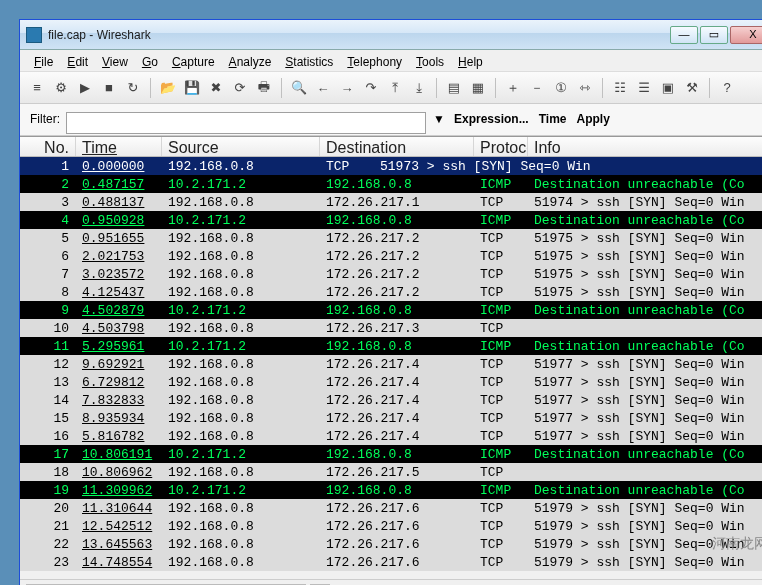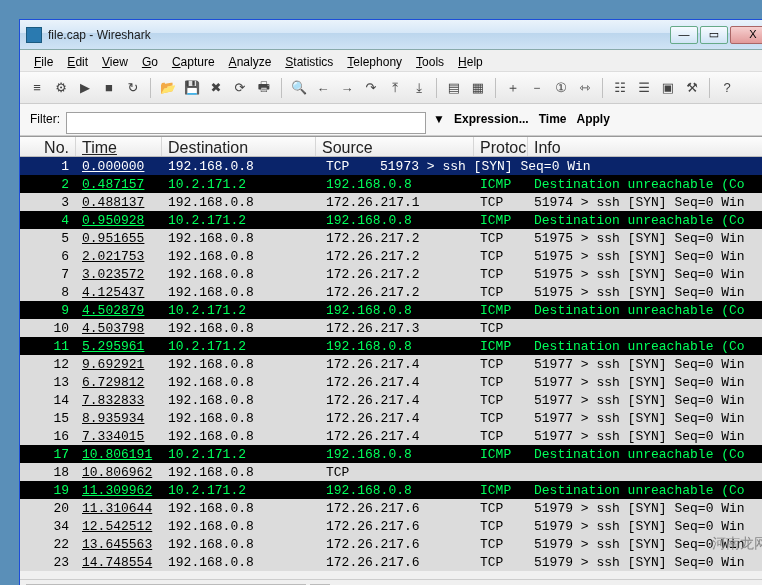--- a/index.html
+++ b/index.html
@@ -114,22 +114,22 @@
     <span class="dd">▼</span>
     <span class="link">Expression...</span>
     <span class="link">Time</span>
     <span class="link">Apply</span>
   </div>
 
   <div class="packetlist">
     <div class="phead">
       <div class="col no">No.</div>
       <div class="col time">Time</div>
+      <div class="col src">Source</div>
       <div class="col dst">Destination</div>
-      <div class="col src">Source</div>
       <div class="col proto">Protocol</div>
       <div class="col info">Info</div>
     </div>
     <div class="rows" id="rows">
         <div class="row sel">
           <div class="col no">1</div>
           <div class="col time">0.000000</div>
           <div class="col src">192.168.0.8</div>
           <div class="col proto">TCP</div>
           <div class="col info">51973 &gt; ssh [SYN] Seq=0 Win</div>
@@ -240,58 +240,59 @@
         <div class="row">
           <div class="col no">15</div>
           <div class="col time">8.935934</div>
           <div class="col src">192.168.0.8</div>
           <div class="col dst">172.26.217.4</div>
           <div class="col proto">TCP</div>
           <div class="col info">51977 &gt; ssh [SYN] Seq=0 Win</div>
         </div>
         <div class="row">
           <div class="col no">16</div>
-          <div class="col time">7.334015</div>
+          <div class="col time">5.816782</div>
           <div class="col src">192.168.0.8</div>
           <div class="col dst">172.26.217.4</div>
           <div class="col proto">TCP</div>
           <div class="col info">51977 &gt; ssh [SYN] Seq=0 Win</div>
         </div>
         <div class="row icmp">
           <div class="col no">17</div>
           <div class="col time">10.806191</div>
           <div class="col src">10.2.171.2</div>
           <div class="col dst">192.168.0.8</div>
           <div class="col proto">ICMP</div>
           <div class="col info">Destination unreachable (Co</div>
         </div>
         <div class="row">
           <div class="col no">18</div>
           <div class="col time">10.806962</div>
           <div class="col src">192.168.0.8</div>
+          <div class="col dst">172.26.217.5</div>
           <div class="col proto">TCP</div>
         </div>
         <div class="row icmp">
           <div class="col no">19</div>
           <div class="col time">11.309962</div>
           <div class="col src">10.2.171.2</div>
           <div class="col dst">192.168.0.8</div>
           <div class="col proto">ICMP</div>
           <div class="col info">Destination unreachable (Co</div>
         </div>
         <div class="row">
           <div class="col no">20</div>
           <div class="col time">11.310644</div>
           <div class="col src">192.168.0.8</div>
           <div class="col dst">172.26.217.6</div>
           <div class="col proto">TCP</div>
           <div class="col info">51979 &gt; ssh [SYN] Seq=0 Win</div>
         </div>
         <div class="row">
-          <div class="col no">34</div>
+          <div class="col no">21</div>
           <div class="col time">12.542512</div>
           <div class="col src">192.168.0.8</div>
           <div class="col dst">172.26.217.6</div>
           <div class="col proto">TCP</div>
           <div class="col info">51979 &gt; ssh [SYN] Seq=0 Win</div>
         </div>
         <div class="row">
           <div class="col no">22</div>
           <div class="col time">13.645563</div>
           <div class="col src">192.168.0.8</div>

